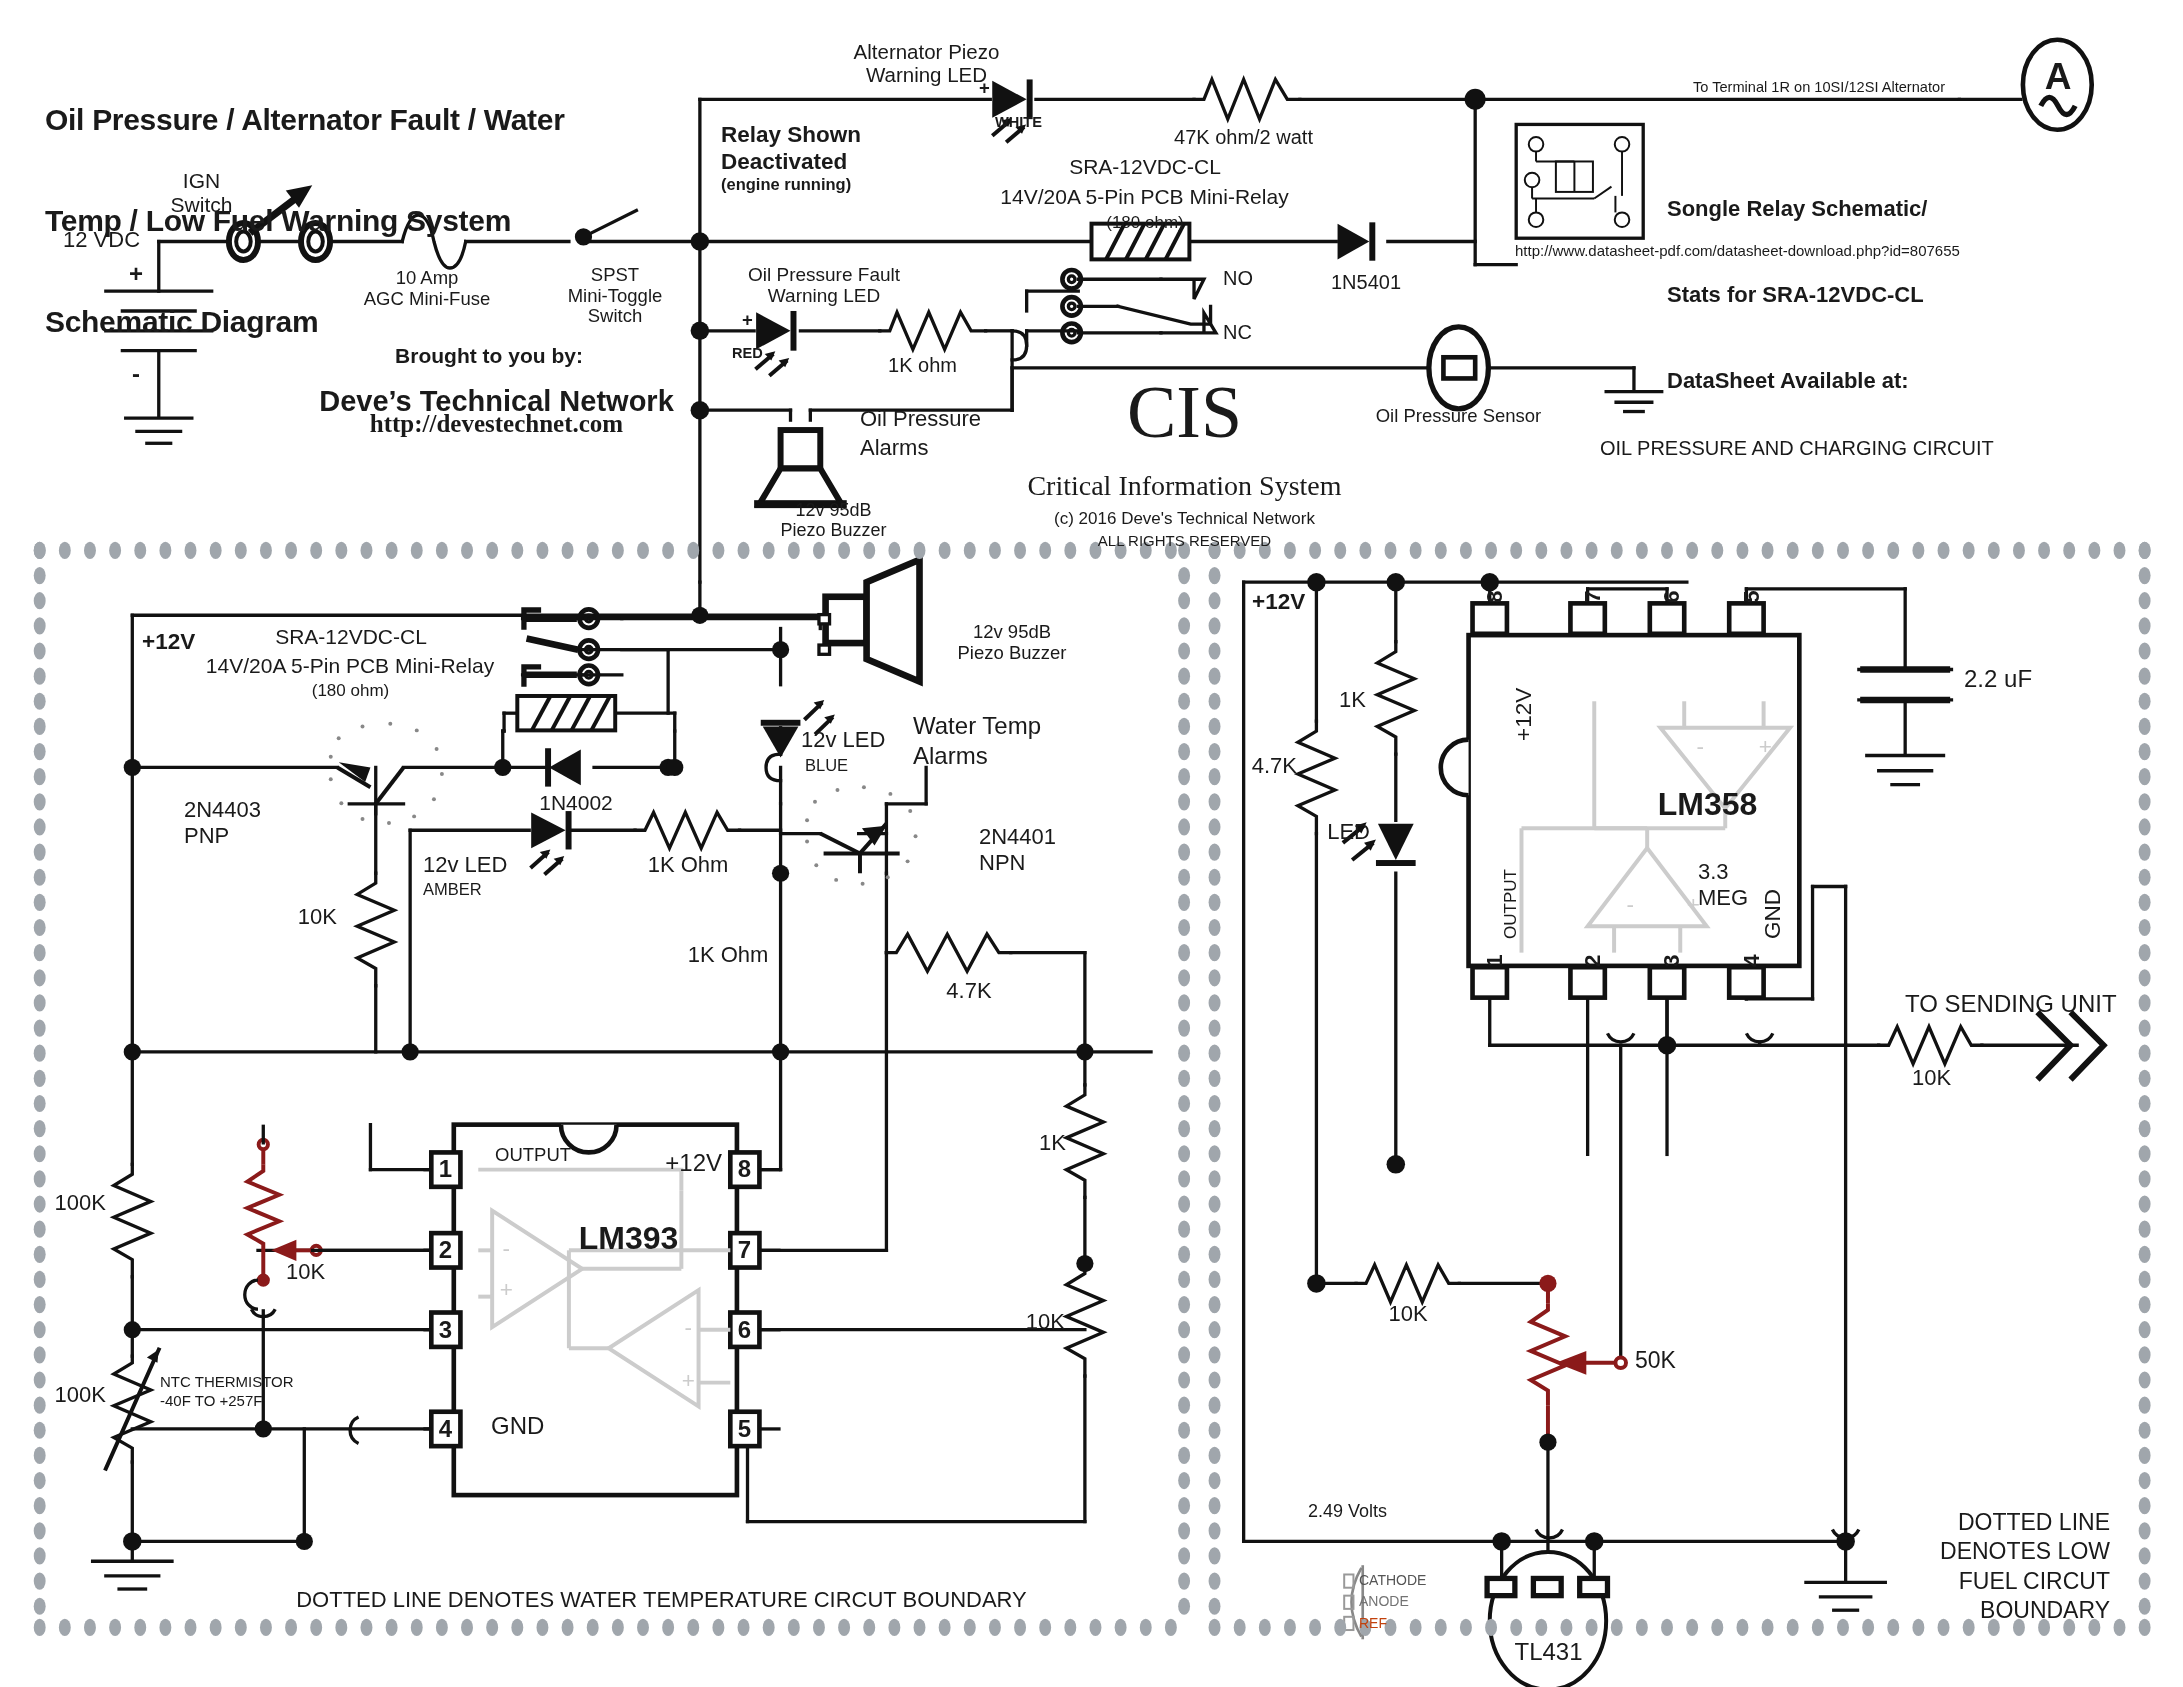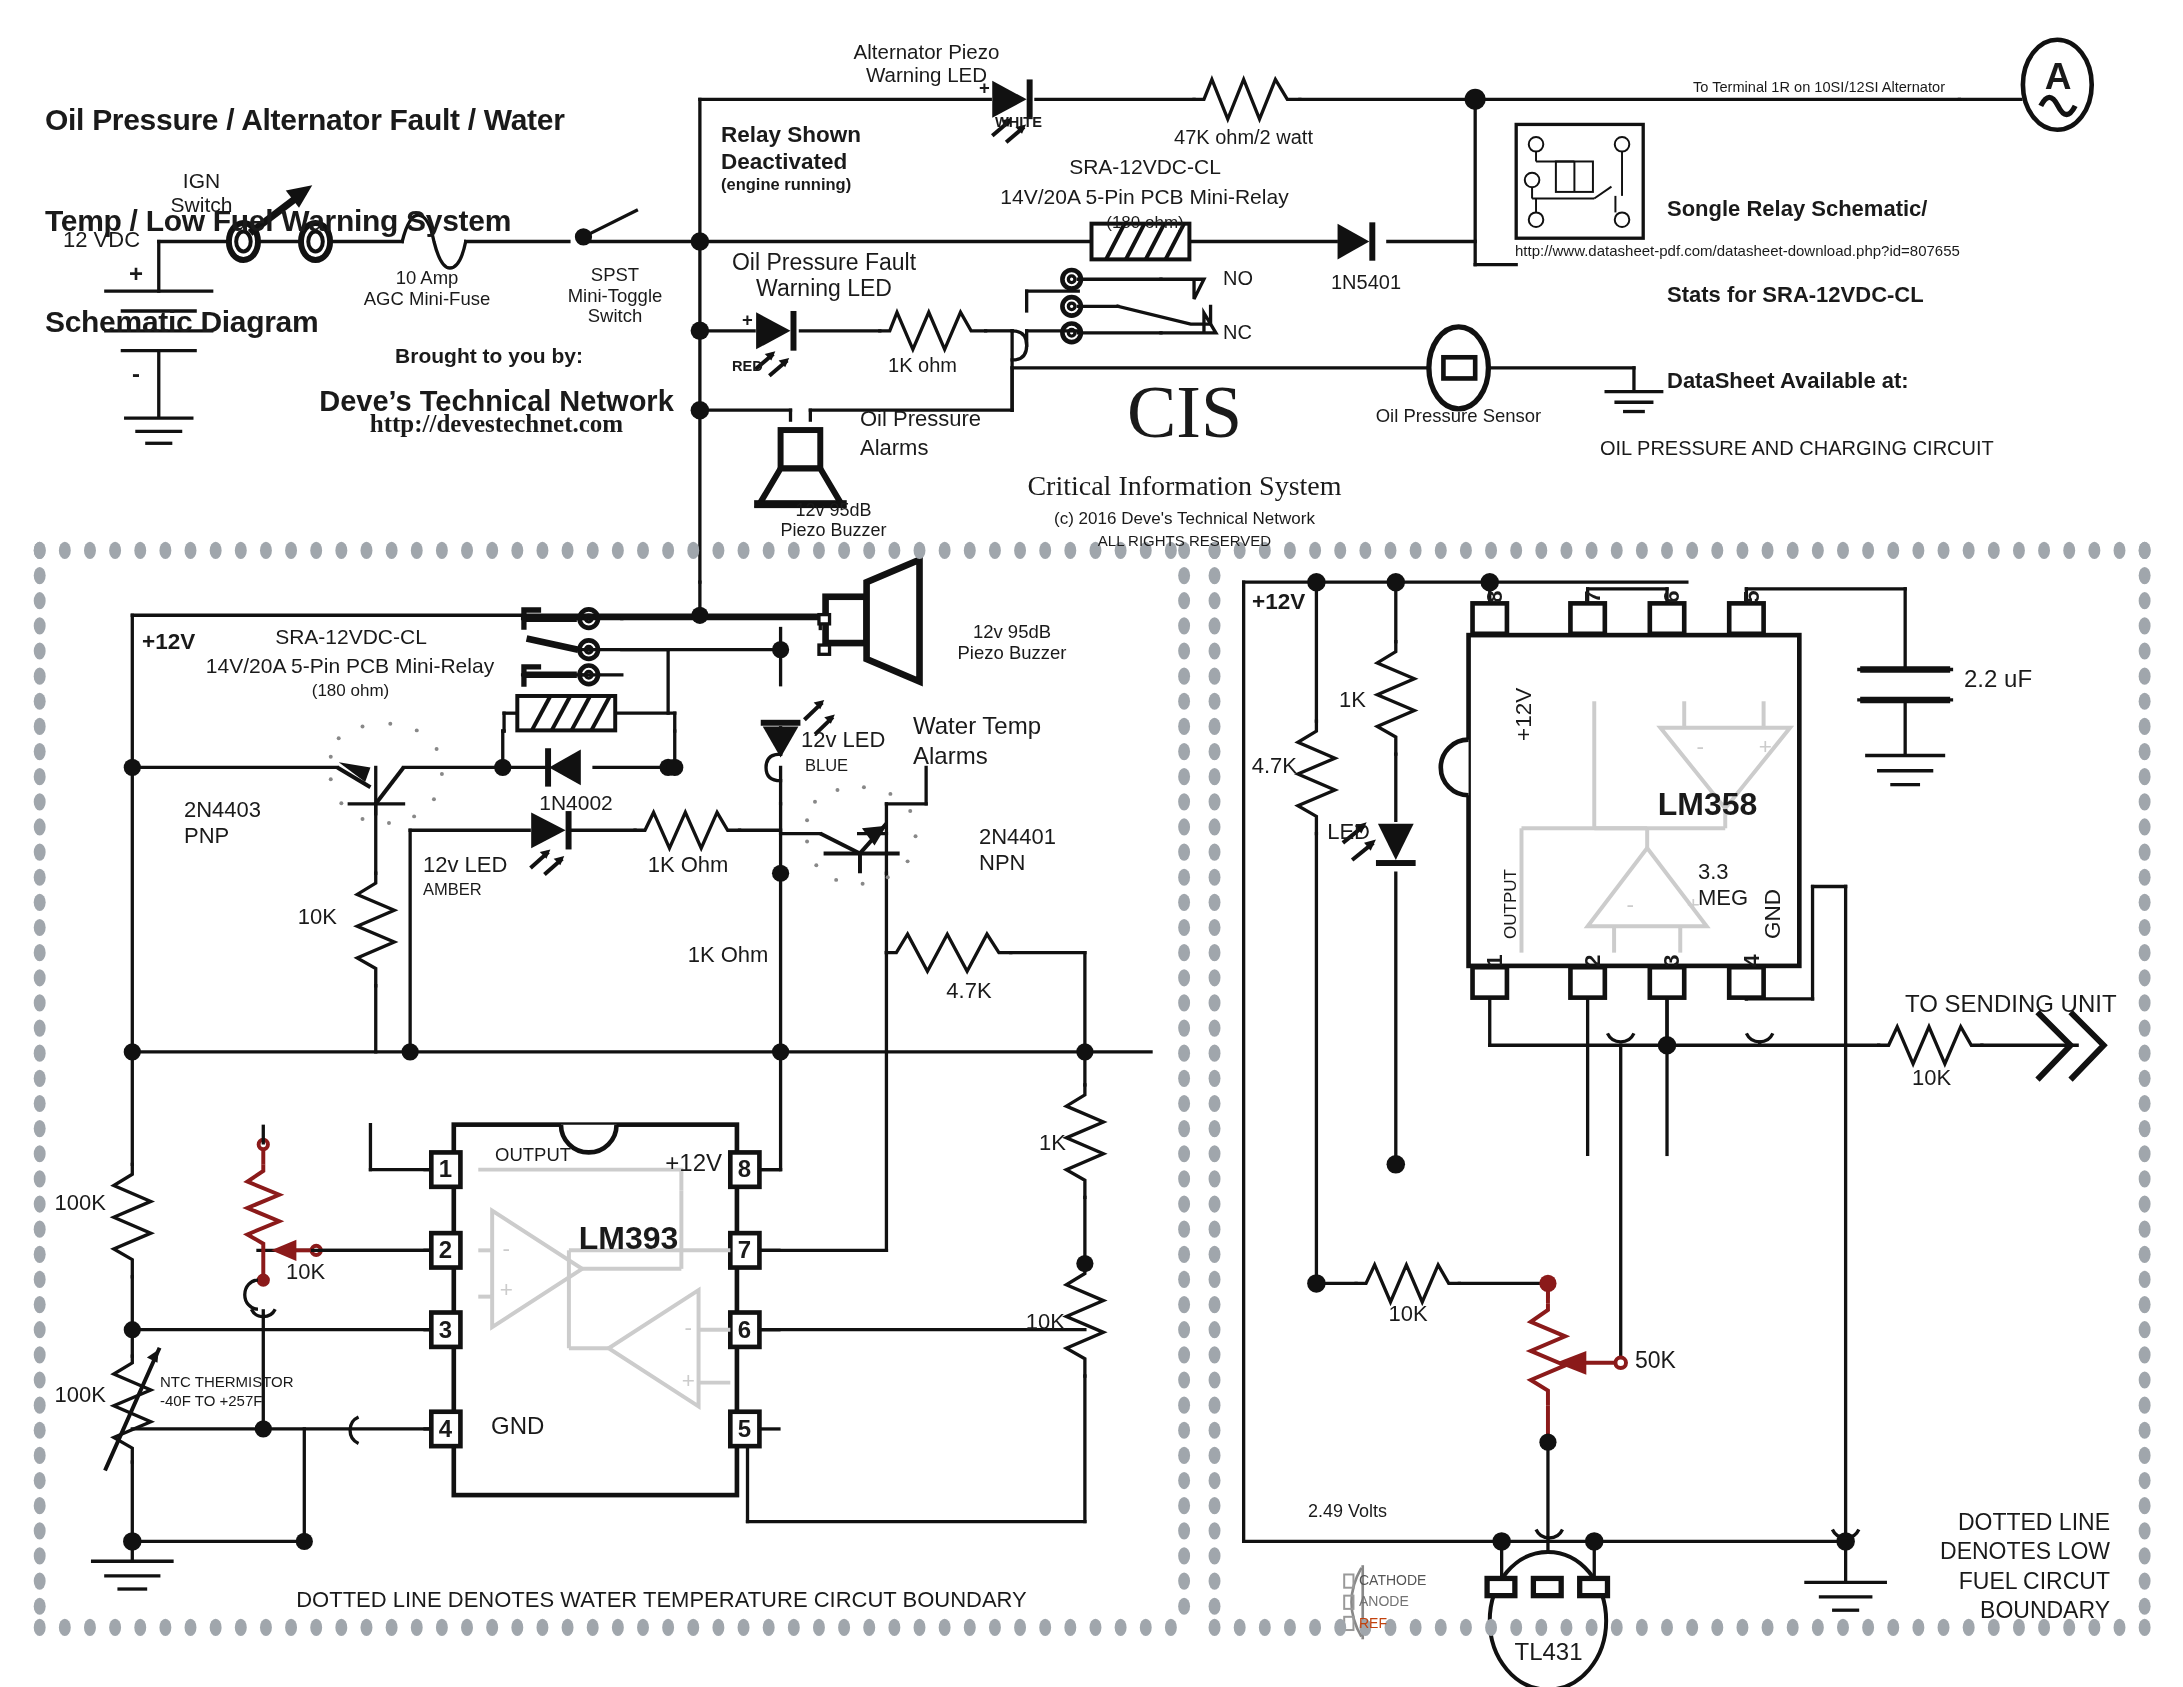--- a/index.html
+++ b/index.html
@@ -1062,24 +1062,24 @@
 <div class="lbl rgt" style="left:1608px;top:79px;width:337px;font-size:14.6px;">To Terminal 1R on 10SI/12SI Alternator</div>
 <div class="lbl bold ctr" style="left:2030px;top:56px;width:56px;font-size:37px;">A</div>
 
 <div class="lbl bold" style="left:1667px;top:138px;font-size:22px;line-height:1.3;">
   <div>Songle Relay Schematic/</div>
   <div>Stats for SRA-12VDC-CL</div>
   <div>DataSheet Available at:</div>
 </div>
 <div class="lbl" style="left:1515px;top:243px;font-size:15px;">http://www.datasheet-pdf.com/datasheet-download.php?id=807655</div>
 
-<div class="lbl ctr" style="left:715px;top:250px;width:218px;font-size:23px;">Oil Pressure Fault
+<div class="lbl ctr" style="left:715px;top:264px;width:218px;font-size:19px;">Oil Pressure Fault
 Warning LED</div>
 <div class="lbl bold" style="left:742px;top:310px;font-size:18.5px;">+</div>
-<div class="lbl bold" style="left:732px;top:345px;font-size:14.6px;margin-top:13px;">RED</div>
+<div class="lbl bold" style="left:732px;top:345px;font-size:14.6px;">RED</div>
 <div class="lbl ctr" style="left:853px;top:354px;width:139px;font-size:20px;">1K ohm</div>
 
 <div class="lbl ctr" style="left:754px;top:500px;width:159px;font-size:18px;">12v 95dB
 Piezo Buzzer</div>
 <div class="lbl" style="left:860px;top:405px;font-size:22px;line-height:1.3;">Oil Pressure
 Alarms</div>
 <div class="lbl ctr" style="left:1366px;top:406px;width:185px;font-size:18.5px;">Oil Pressure Sensor</div>
 <div class="lbl" style="left:1600px;top:437px;font-size:20px;">OIL PRESSURE AND CHARGING CIRCUIT</div>
 
 <div class="lbl bold" style="left:142px;top:629px;font-size:22.5px;">+12V</div>

